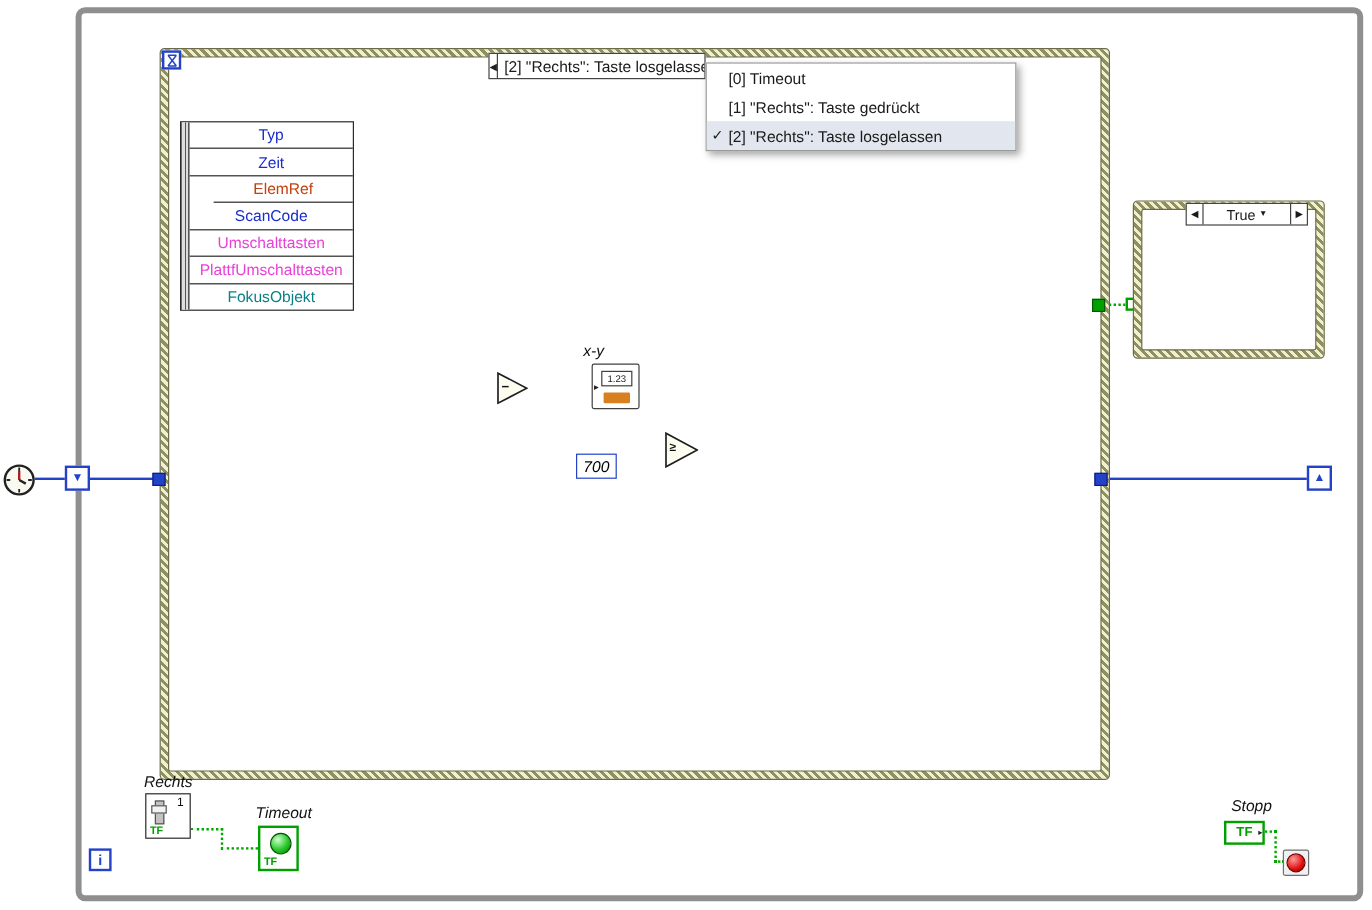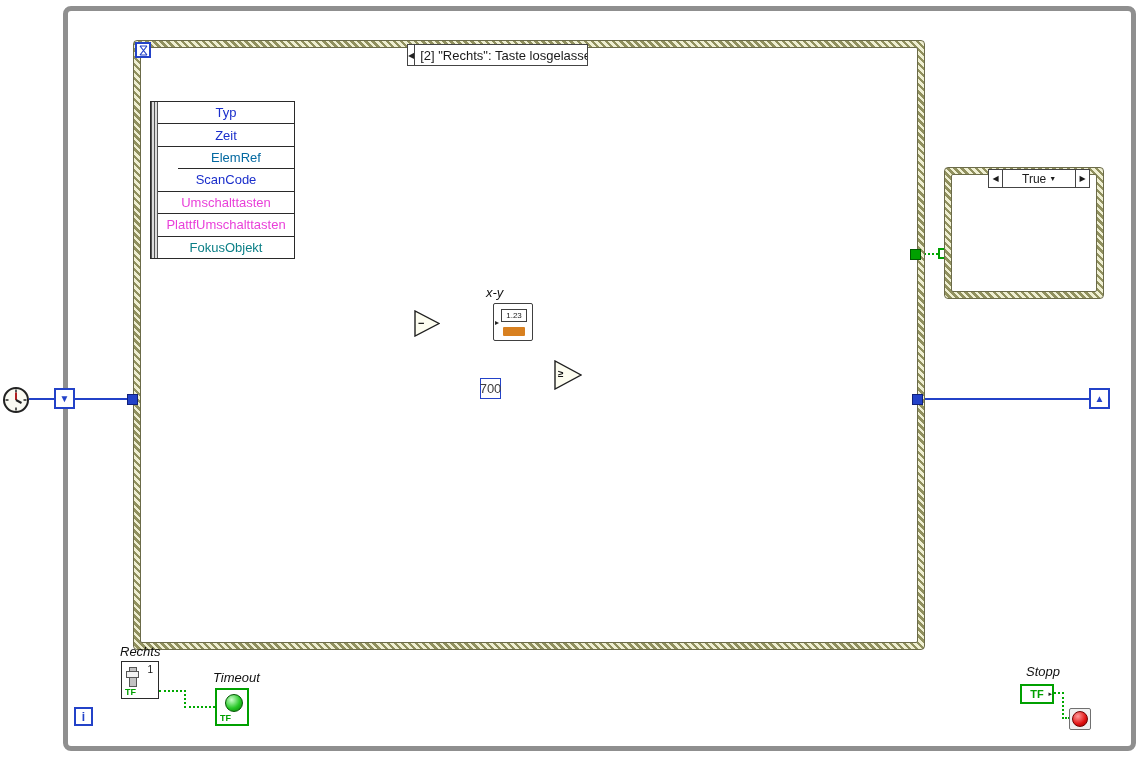--- a/index.html
+++ b/index.html
@@ -55,22 +55,22 @@
 
   
   .fn-node{position:absolute;}
   .fn-glyph{position:absolute;font-size:11px;font-weight:bold;color:#111;}
   .xy-icon{position:absolute;left:493px;top:303px;width:40px;height:38px;box-sizing:border-box;border:1px solid #404040;
            border-radius:2px;background:#fff;}
   .xy-val{position:absolute;left:7px;top:5px;width:26px;height:13px;border:1px solid #404040;font-size:8px;
           display:flex;align-items:center;justify-content:center;box-sizing:border-box;}
   .xy-type{position:absolute;left:9px;top:23px;width:22px;height:9px;background:#d88020;border-radius:1px;}
   .xy-inarrow{position:absolute;left:1px;top:14px;font-size:8px;color:#202020;line-height:9px;}
-  .const{position:absolute;left:480px;top:378px;width:21px;height:21px;box-sizing:border-box;border:1px solid #2342c8;
-         background:#fff;display:flex;align-items:center;justify-content:center;font-size:13px;color:#404040;}
+  .const{position:absolute;left:480px;top:378px;width:34px;height:21px;box-sizing:border-box;border:1px solid #2342c8;
+         background:#fff;display:flex;align-items:center;justify-content:center;font-size:13px;color:#000000;font-style:italic;}
 
   
   .case-tab{position:absolute;left:988px;top:169px;height:19px;background:#fff;border:1px solid #444;box-sizing:border-box;
             display:flex;align-items:stretch;z-index:5;}
   .case-tab .cell{display:flex;align-items:center;justify-content:center;padding:0 19px;font-size:12px;}
   .case-tab .cell.arrow{font-size:8px;width:13px;padding:0;}
   .case-tab .cell.mid{border-left:1px solid #444;border-right:1px solid #444;gap:3px;}
   .case-tab .caret{font-size:7px;}
 
   .note{position:absolute;left:968px;top:226px;width:104px;background:#ffffd0;border:1px solid #5a5a20;
@@ -159,27 +159,41 @@
     <svg width="9" height="11" viewBox="0 0 9 11">
       <path d="M1 1h7M1 10h7M1 1l7 9M8 1l-7 9" stroke="#2342c8" stroke-width="1.2" fill="none"></path>
     </svg>
   </div>
 
   <div class="ev-tab">
     <span class="arrow">◀</span>
     <span class="lbl">[2] "Rechts": Taste losgelassen</span>
   </div>
 
+  <div class="menu">
+    <div class="menu-item">
+      <span class="chk"></span>
+      <span>[0] Timeout</span>
+    </div>
+    <div class="menu-item">
+      <span class="chk"></span>
+      <span>[1] "Rechts": Taste gedrückt</span>
+    </div>
+    <div class="menu-item sel">
+      <span class="chk">✓</span>
+      <span>[2] "Rechts": Taste losgelassen</span>
+    </div>
+  </div>
 
   <div class="edn">
     <div class="edn-spine"></div>
     <div class="edn-rows">
       <div class="edn-row" style="color: rgb(26, 46, 203);">Typ</div>
       <div class="edn-row" style="color: rgb(26, 46, 203);">Zeit</div>
-      <div class="edn-row" style="color: #0369a1; margin-left: 20px;">ElemRef</div>
+      <div class="edn-row" style="color: #c2410c; margin-left: 20px;">ElemRef</div>
       <div class="edn-row" style="color: rgb(26, 46, 203);">ScanCode</div>
       <div class="edn-row" style="color: rgb(233, 63, 217);">Umschalttasten</div>
       <div class="edn-row" style="color: rgb(233, 63, 217);">PlattfUmschalttasten</div>
       <div class="edn-row" style="color: rgb(11, 127, 134);">FokusObjekt</div>
     </div>
   </div>
 
   <div class="fn-node" style="left:414px;top:310px;width:26px;height:27px;">
     <svg width="26" height="27" viewBox="0 0 26 27">
       <polygon points="1,1 1,26 25,13.5" fill="#fdfdf0" stroke="#202020" stroke-width="1.4"></polygon>

